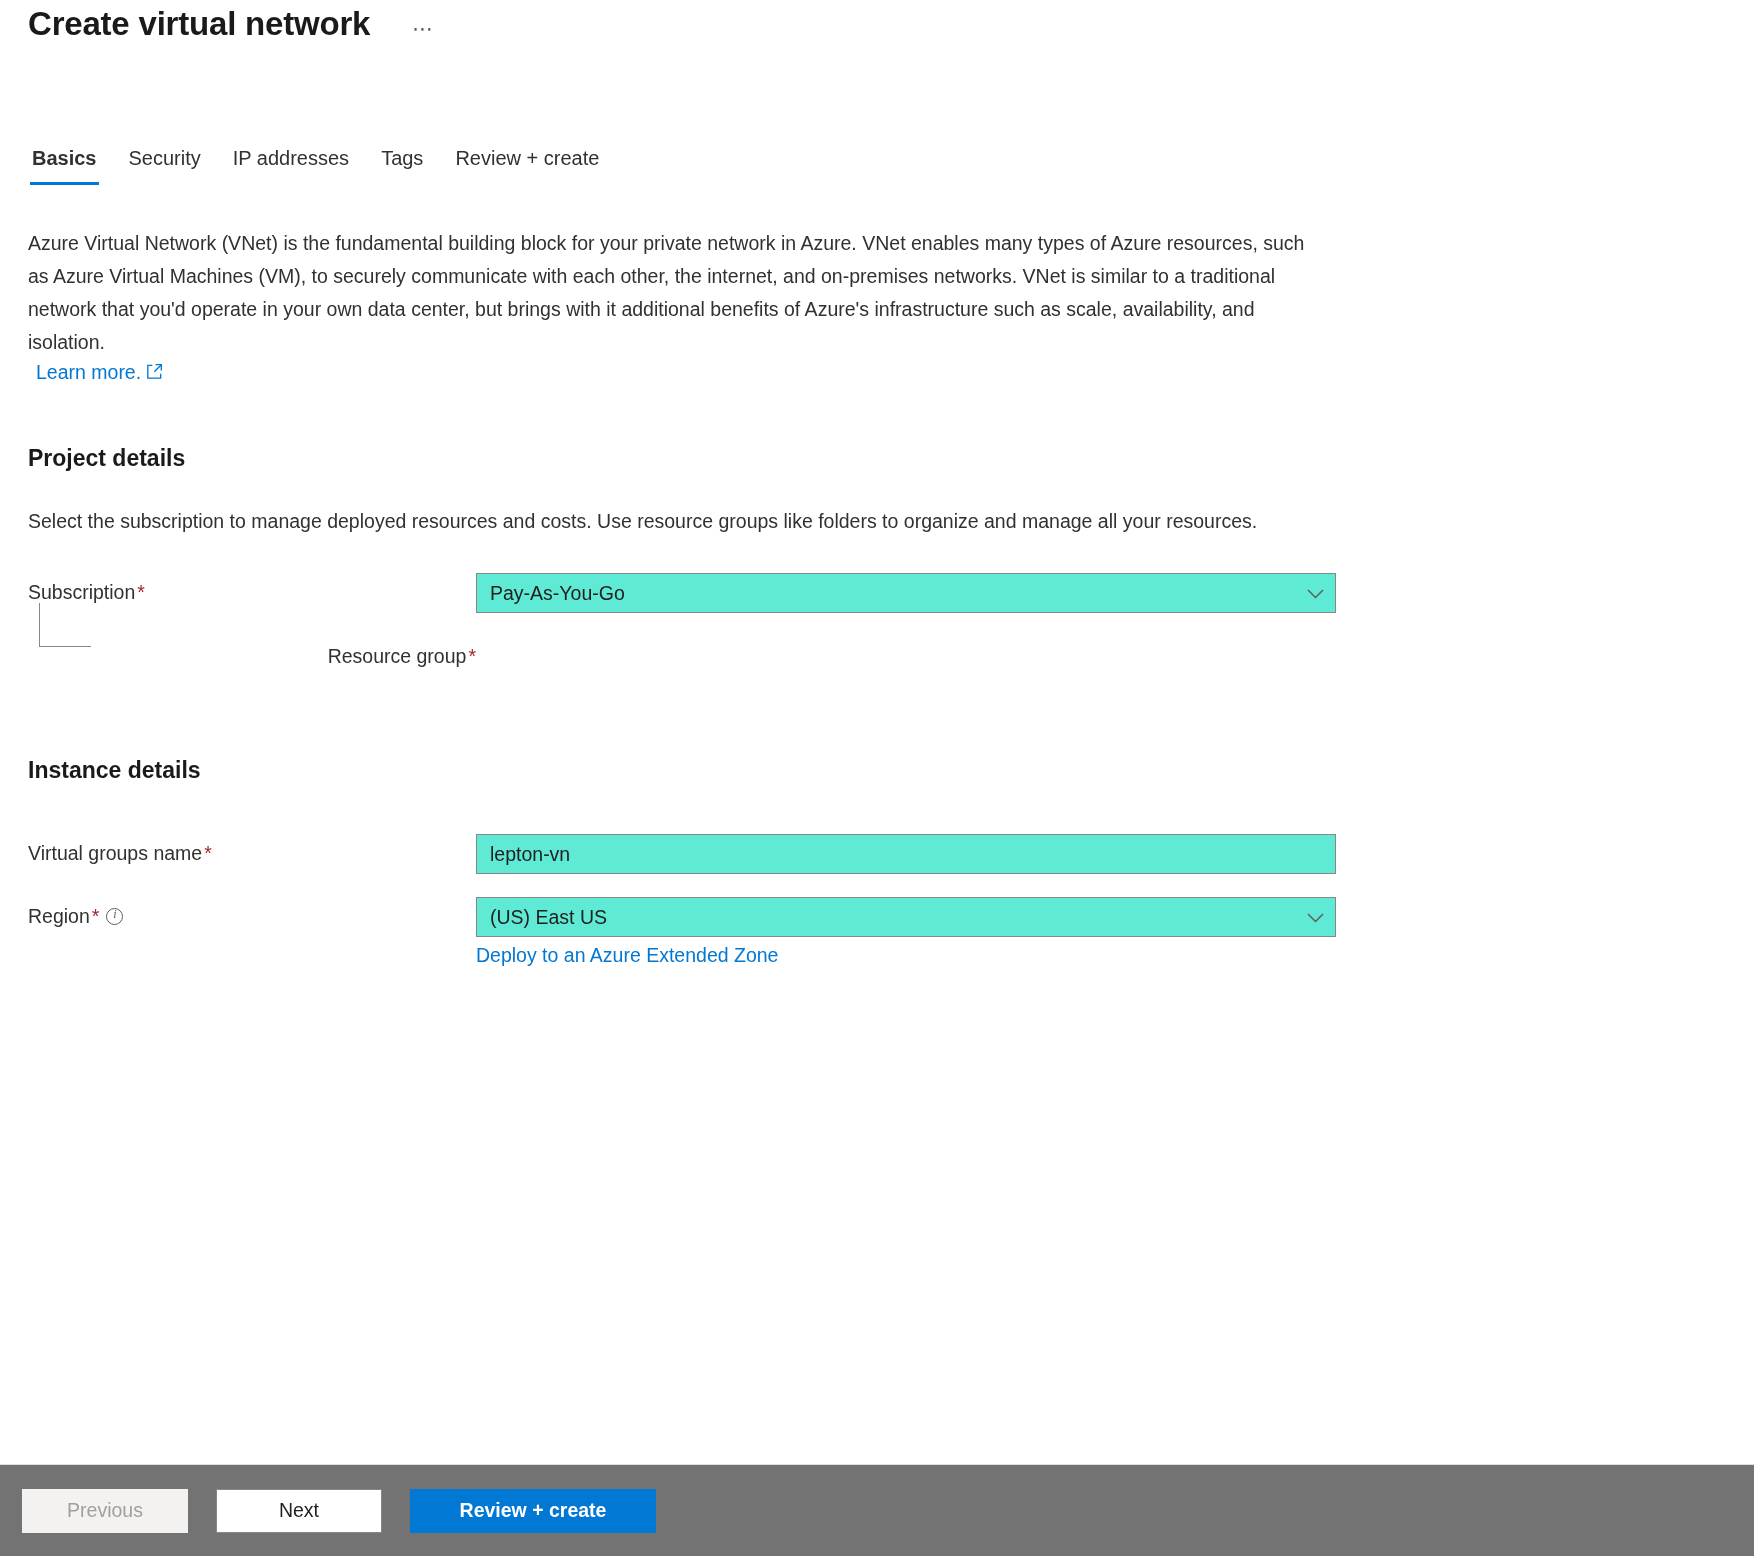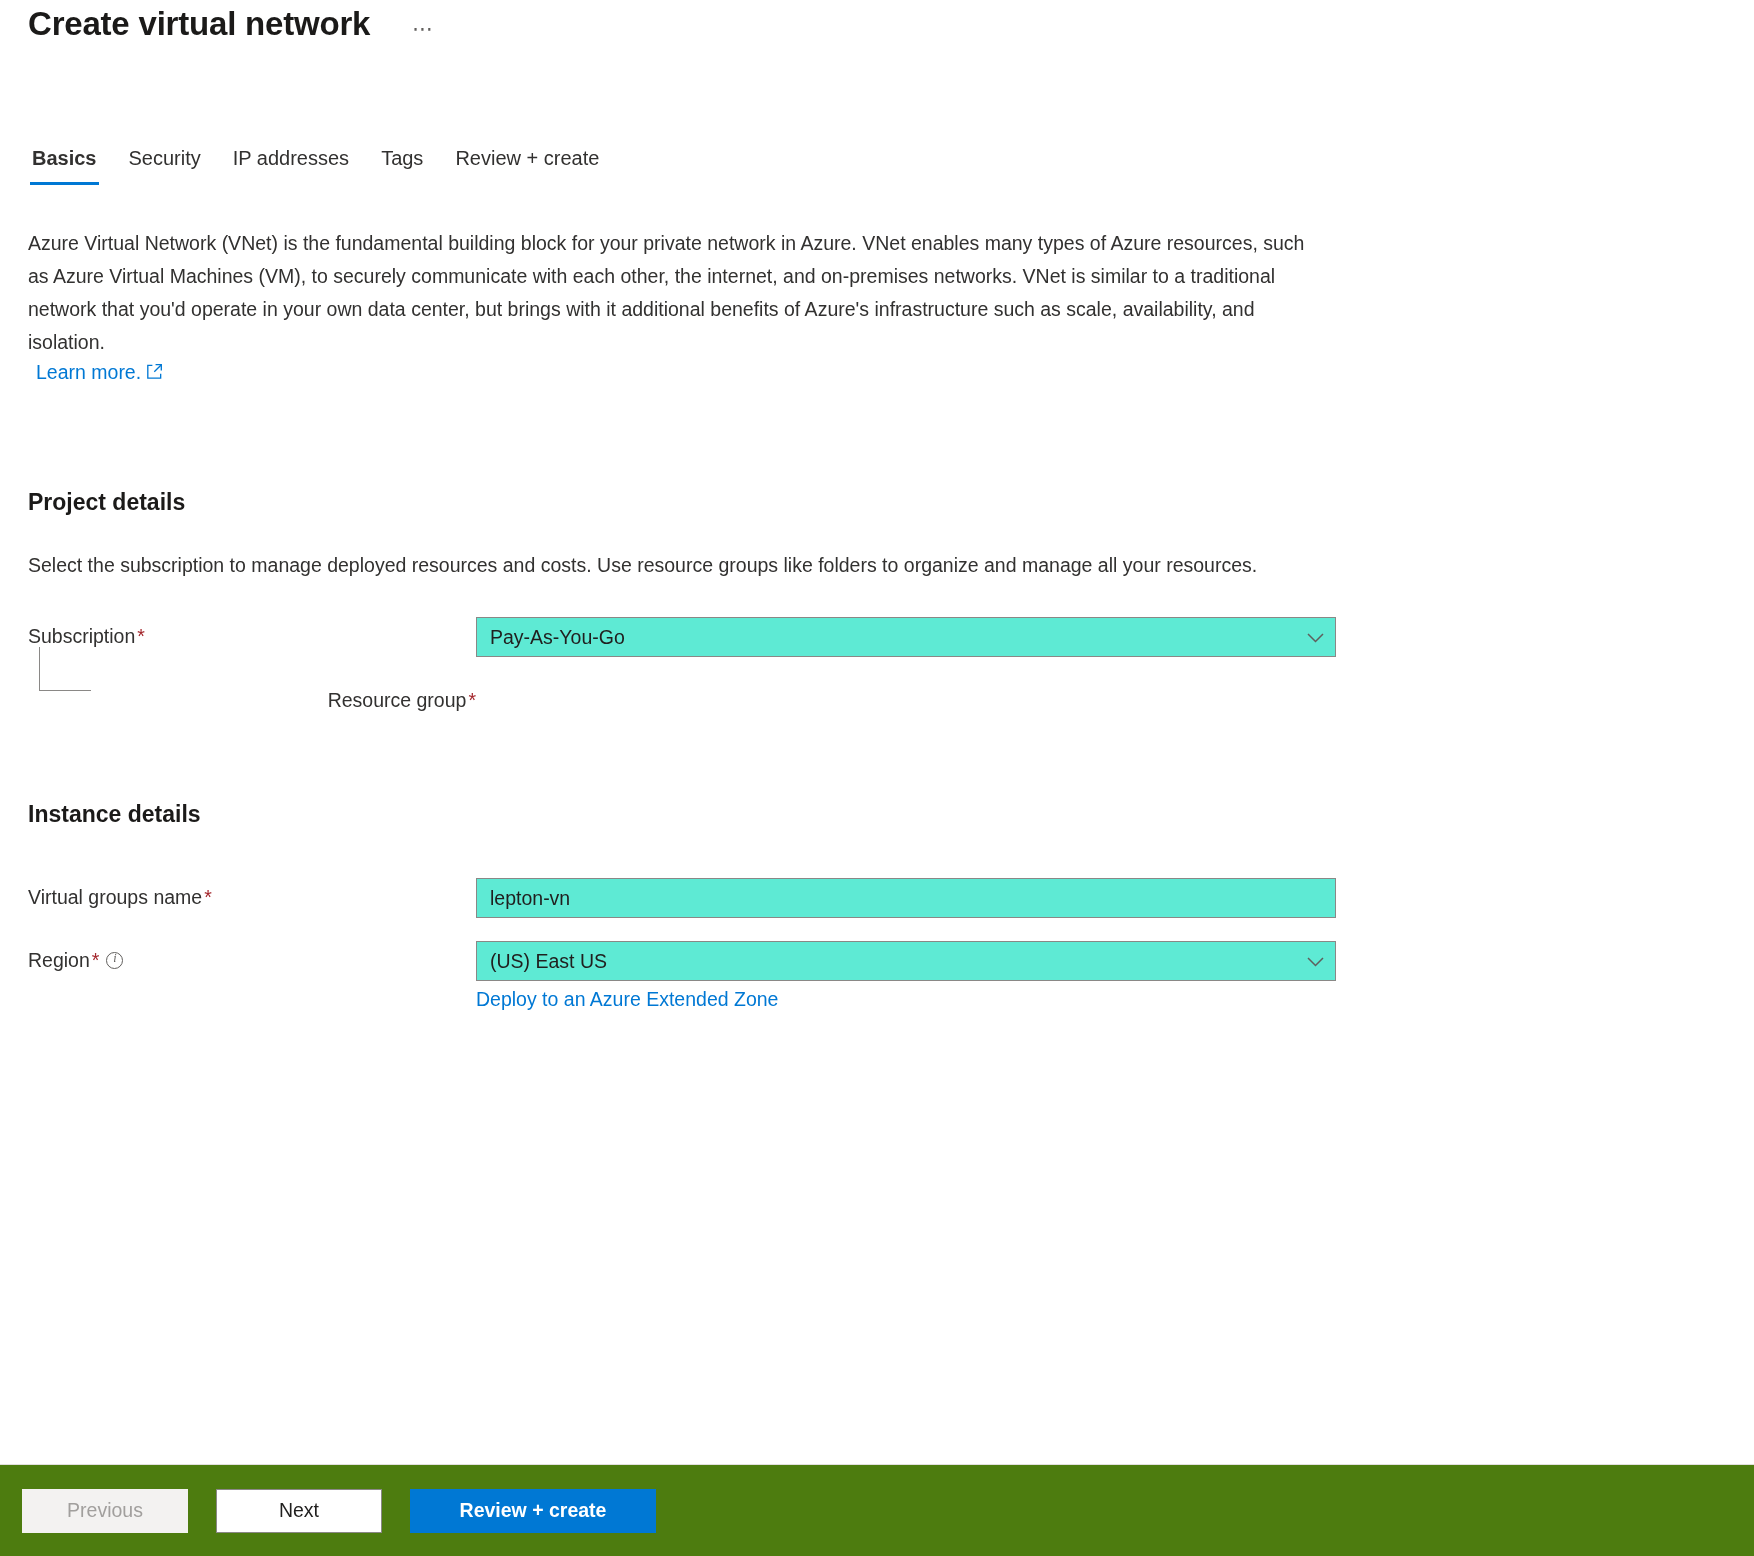--- a/index.html
+++ b/index.html
@@ -210,21 +210,21 @@
   .footer {
     position: absolute;
     left: 0; bottom: 0;
     width: 100%;
     height: 92px;
     border-top: 1px solid #e1dfdd;
     display: flex;
     align-items: center;
     padding-left: 22px;
     gap: 28px;
-    background: #4d7c0f;
+    background: #737373;
   }
   .btn {
     height: 44px;
     min-width: 166px;
     font-size: 19.5px;
     font-family: inherit;
     border: 1px solid #8a8886;
     background: #ffffff;
     color: #201f1e;
     cursor: pointer;
@@ -267,21 +267,21 @@
     <p class="intro">Azure Virtual Network (VNet) is the fundamental building block for your private network in Azure. VNet enables many types of Azure resources, such as Azure Virtual Machines (VM), to securely communicate with each other, the internet, and on-premises networks. VNet is similar to a traditional network that you'd operate in your own data center, but brings with it additional benefits of Azure's infrastructure such as scale, availability, and isolation.</p>
 
     <div class="learn-more-row">
       <a class="link"><span>Learn more.</span><span class="ext-icon"><svg width="17" height="17" viewBox="0 0 16 16">
               <path d="M6 2.2h-4.3v12.1h12.1v-4.3" fill="none" stroke="#0078d4" stroke-width="1.25"></path>
               <path d="M9 1.6h5.4v5.4" fill="none" stroke="#0078d4" stroke-width="1.25"></path>
               <path d="M14.2 1.8 L7.8 8.2" fill="none" stroke="#0078d4" stroke-width="1.25"></path>
             </svg></span></a>
     </div>
 
-    <h2 class="section-title" style="margin-top:104px;">Project details</h2>
+    <h2 class="section-title" style="margin-top:60px;">Project details</h2>
 
     <p class="section-desc" style="margin-top:34px;">Select the subscription to manage deployed resources and costs. Use resource groups like folders to organize and manage all your resources.</p>
 
     <div style="position:relative; margin-top:36px;">
 
       <div class="tree-elbow" style="left:11px; top:30px; width:52px; height:44px;"></div>
 
       <div class="form-row">
         <div class="field-label"><span>Subscription</span><span class="req">*</span></div>
         <div class="field-control">

